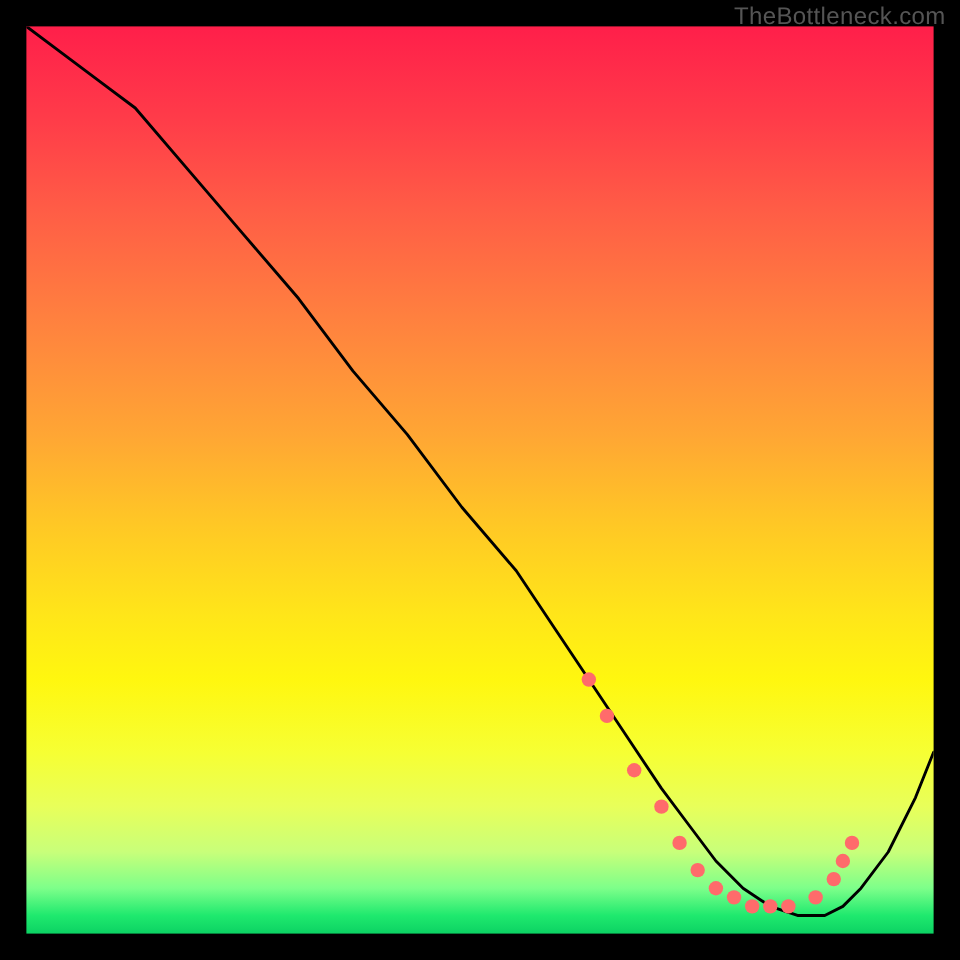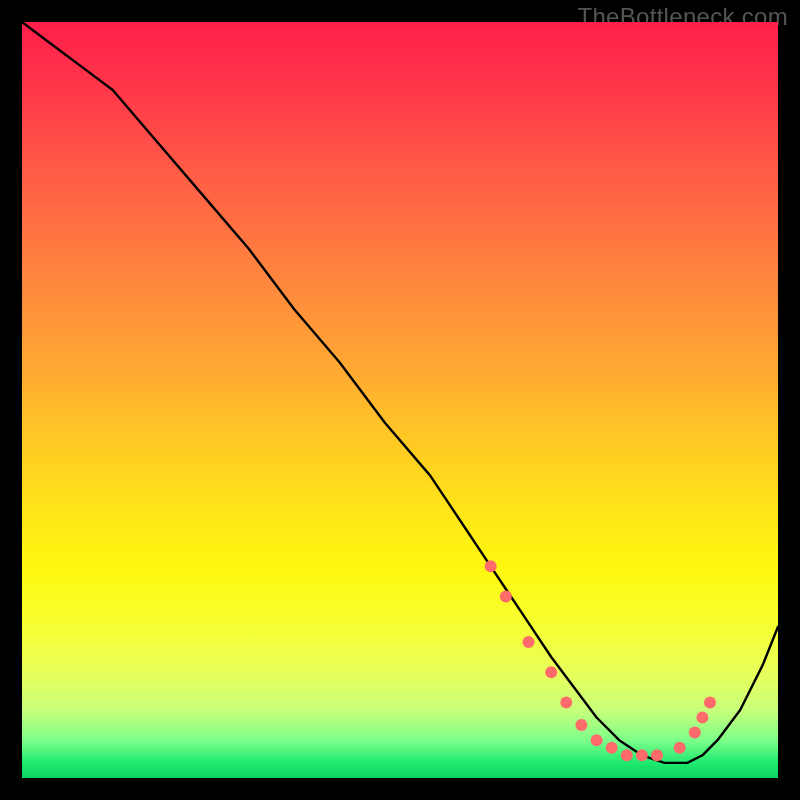--- a/index.html
+++ b/index.html
@@ -39,21 +39,21 @@
       #7dff8a 95%,
       #1fe96e 98%,
       #0cd263 100%
     );
   }
   .watermark {
     position: absolute;
     top: 3px;
     right: 12px;
     color: #555;
-    font-size: 24px;
+    font-size: 20px;
     font-weight: 500;
     letter-spacing: 0.3px;
     user-select: none;
   }
   svg.overlay {
     position: absolute;
     left: 0;
     top: 0;
     width: 756px;
     height: 756px;

